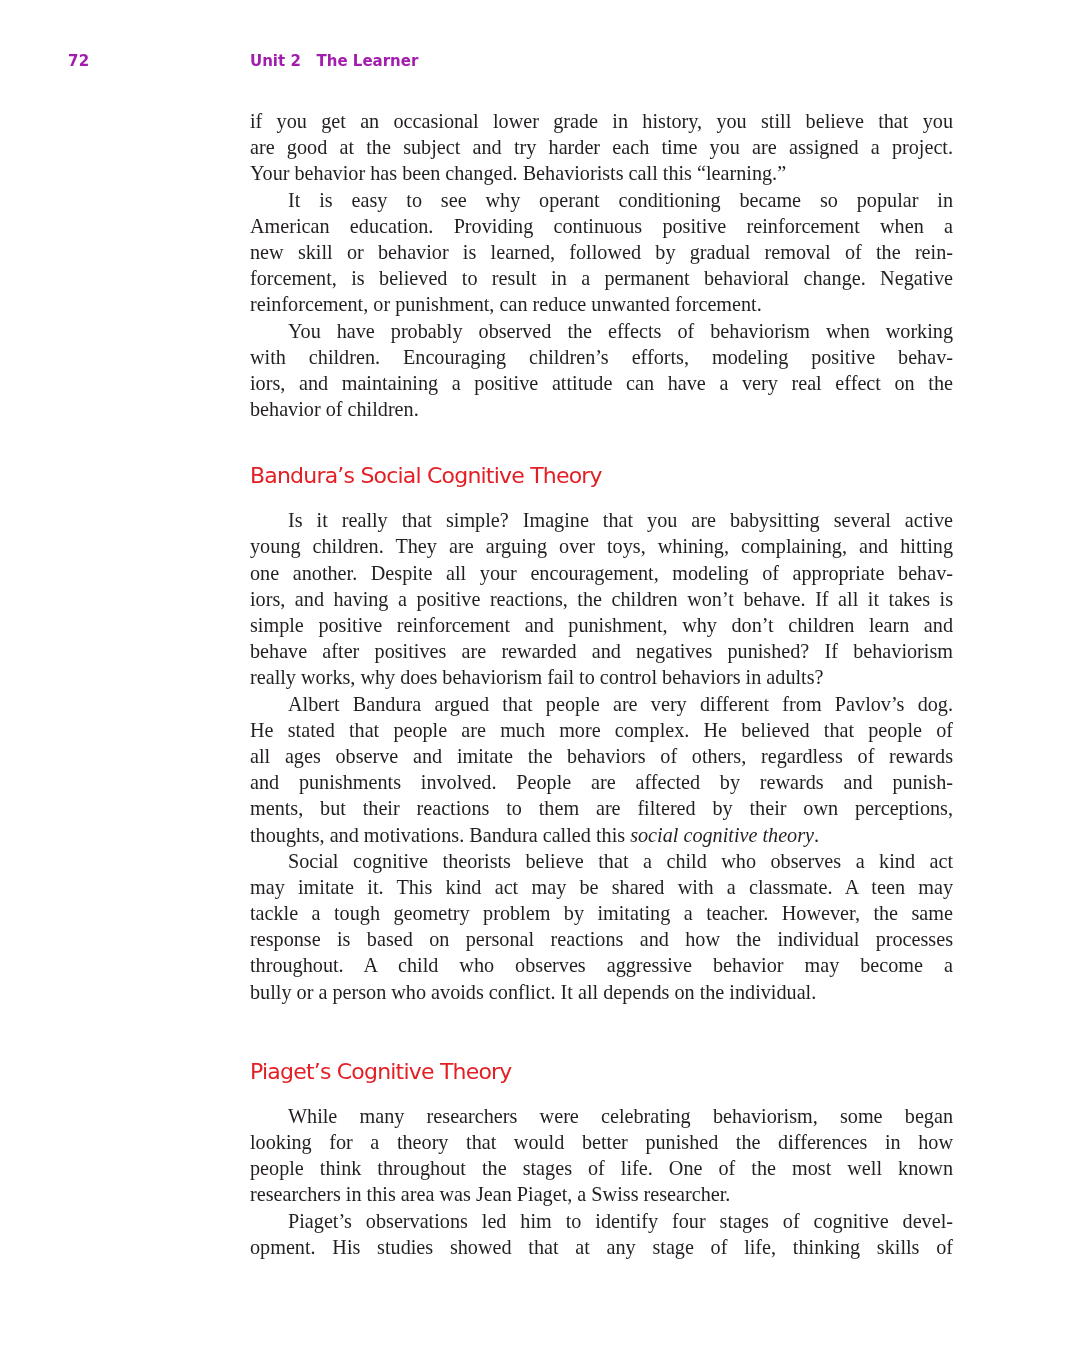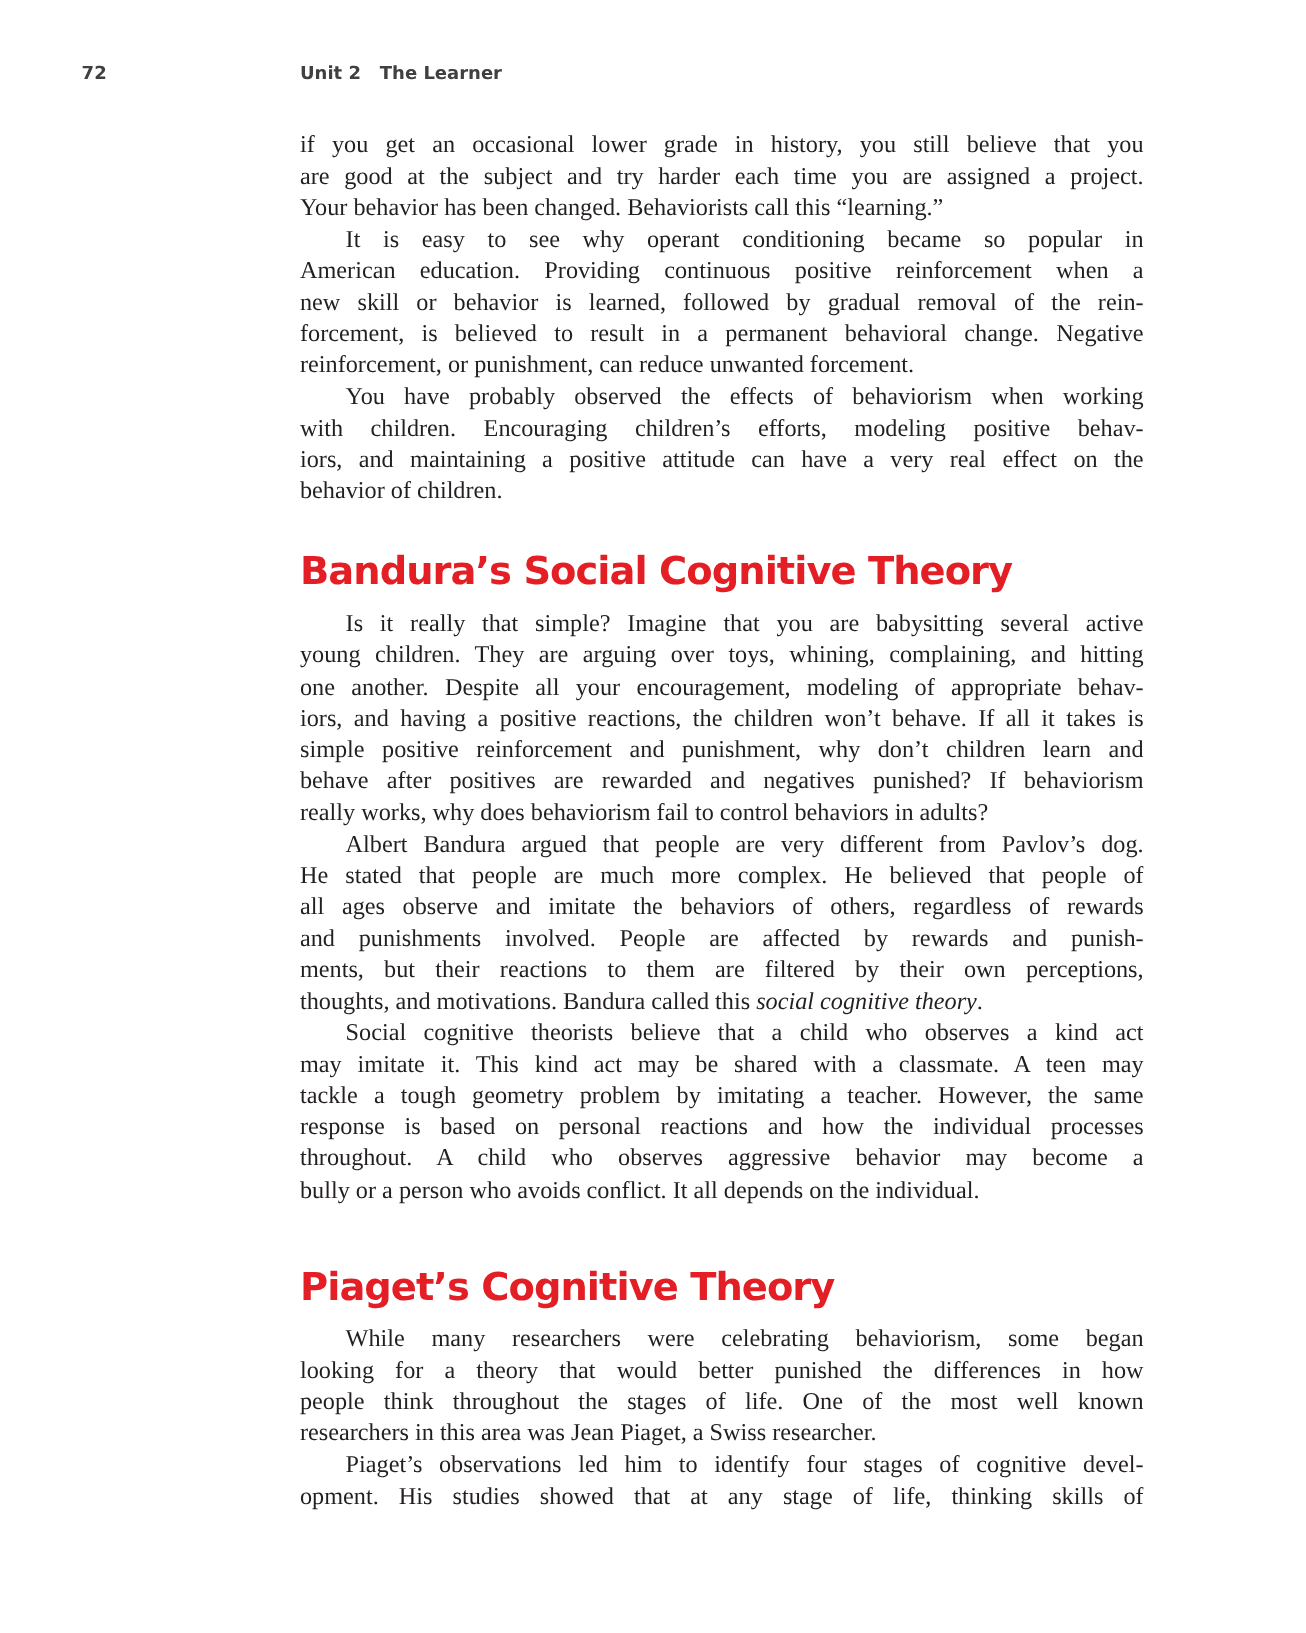--- a/index.html
+++ b/index.html
@@ -16,21 +16,21 @@
   }
   .running-head {
     position: absolute;
     top: 52px;
     left: 0;
     width: 1088px;
     height: 22px;
     font-family: "DejaVu Sans", sans-serif;
     font-weight: bold;
     font-size: 15px;
-    color: #404040;
+    color: #a21caf;
   }
   .page-number {
     position: absolute;
     left: 68px;
     top: 0;
     letter-spacing: 0.2px;
   }
   .unit-label {
     position: absolute;
     left: 250px;
@@ -59,22 +59,22 @@
   }
   .line.indent {
     text-indent: 38px;
   }
   .line em {
     font-style: italic;
   }
   .section-heading {
     display: block;
     font-family: "DejaVu Sans", sans-serif;
-    font-weight: bold;
-    font-size: 32px;
+    font-weight: normal;
+    font-size: 22px;
     letter-spacing: -0.8px;
     color: #e31e24;
     line-height: 38px;
     height: 38px;
     white-space: nowrap;
   }
   .h-bandura { margin-top: 35px; margin-bottom: 12px; }
   .h-piaget { margin-top: 48px; margin-bottom: 12px; }
 </style>
 </head>

